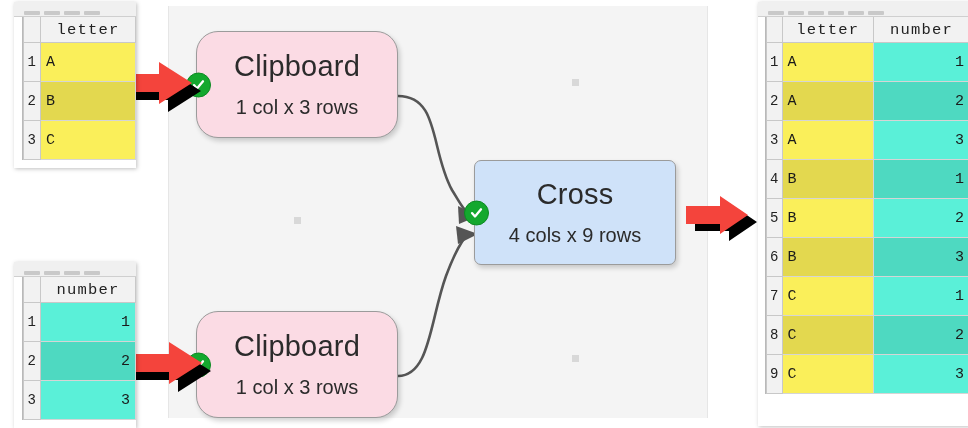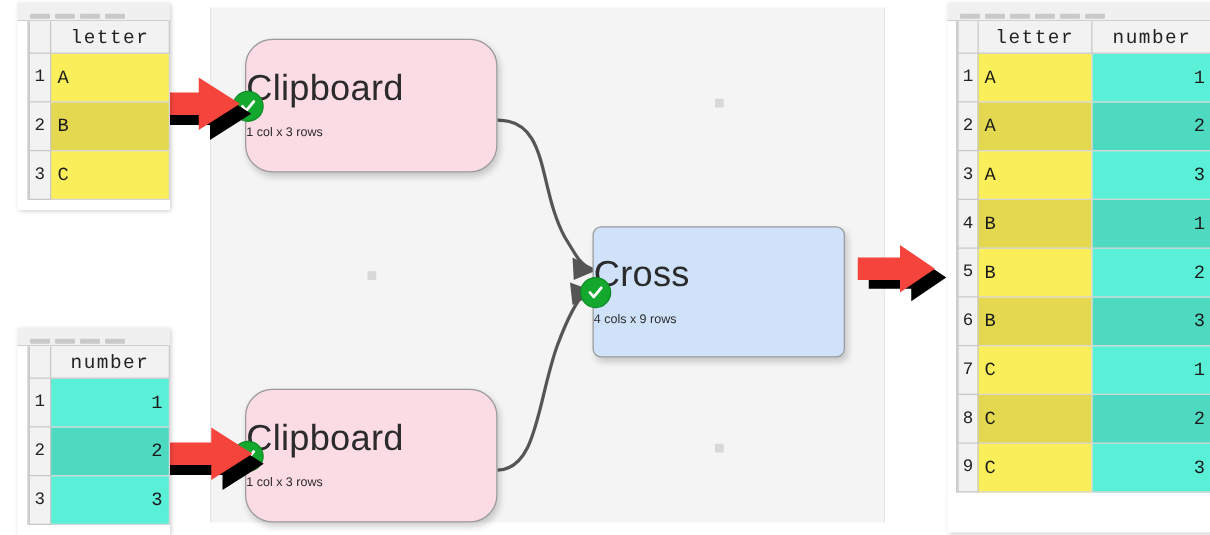--- a/index.html
+++ b/index.html
@@ -24,40 +24,40 @@
     position:absolute;width:7px;height:7px;background:#d8d8d8;
   }
 
   
   .node{
     position:absolute;
     border:1px solid #9b9b9b;
     box-sizing:border-box;
     box-shadow:2px 3px 5px rgba(0,0,0,.18);
     display:flex;flex-direction:column;
-    align-items:flex-start;justify-content:center;
+    align-items:center;justify-content:center;
   }
   .node.clipboard{
     background:#fbdbe4;
     border-radius:22px;
   }
   .node.cross{
     background:#cfe2f9;
     border-radius:7px;
   }
   .node-title{
     color:#2b2b2b;
     font-size:29px;
     line-height:1;
     margin-bottom:16px;
     letter-spacing:.2px;
   }
   .node-sub{
     color:#2b2b2b;
-    font-size:10px;
+    font-size:20px;
     line-height:1;
   }
   .node .badge{
     position:absolute;
     left:-11px;top:50%;
     transform:translateY(-50%);
     width:23px;height:23px;border-radius:50%;
     background:#14a82e;
     border:1px solid #0d8a23;
     display:flex;align-items:center;justify-content:center;
@@ -162,21 +162,21 @@
   <div class="node clipboard" style="left:196px;top:311px;width:202px;height:107px;">
     <div class="node-title">Clipboard</div>
     <div class="node-sub">1 col x 3 rows</div>
     <div class="badge">
       <svg width="15" height="15" viewBox="0 0 15 15">
           <path d="M3 7.6 L6 11 L12 3.8" stroke="#ffffff" stroke-width="2.3" fill="none" stroke-linecap="round" stroke-linejoin="round"></path>
         </svg>
     </div>
   </div>
 
-  <div class="node cross" style="left:474px;top:181px;width:202px;height:105px;">
+  <div class="node cross" style="left:474px;top:160px;width:202px;height:105px;">
     <div class="node-title">Cross</div>
     <div class="node-sub">4 cols x 9 rows</div>
     <div class="badge">
       <svg width="15" height="15" viewBox="0 0 15 15">
           <path d="M3 7.6 L6 11 L12 3.8" stroke="#ffffff" stroke-width="2.3" fill="none" stroke-linecap="round" stroke-linejoin="round"></path>
         </svg>
     </div>
   </div>
 
   <svg class="redarrow" style="left:112px;top:58px;" width="100" height="64" viewBox="0 0 100 64">

